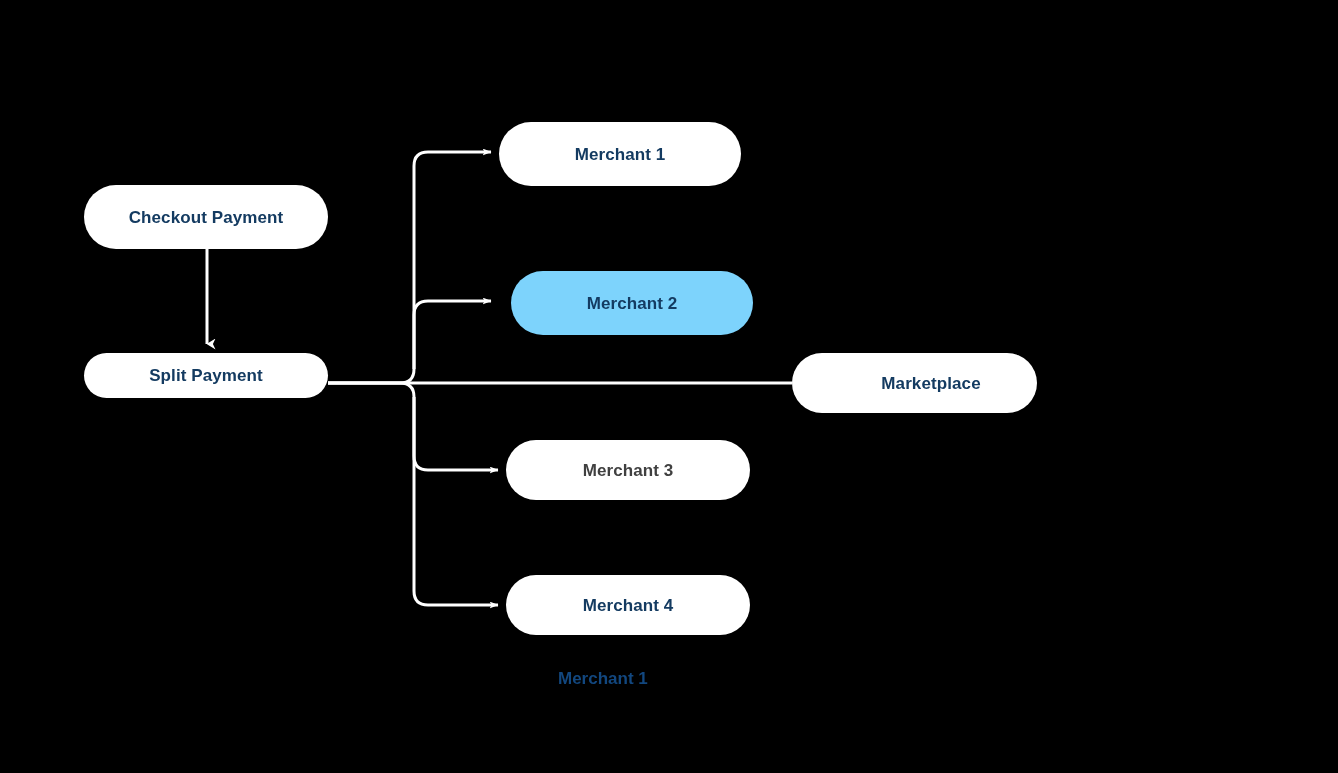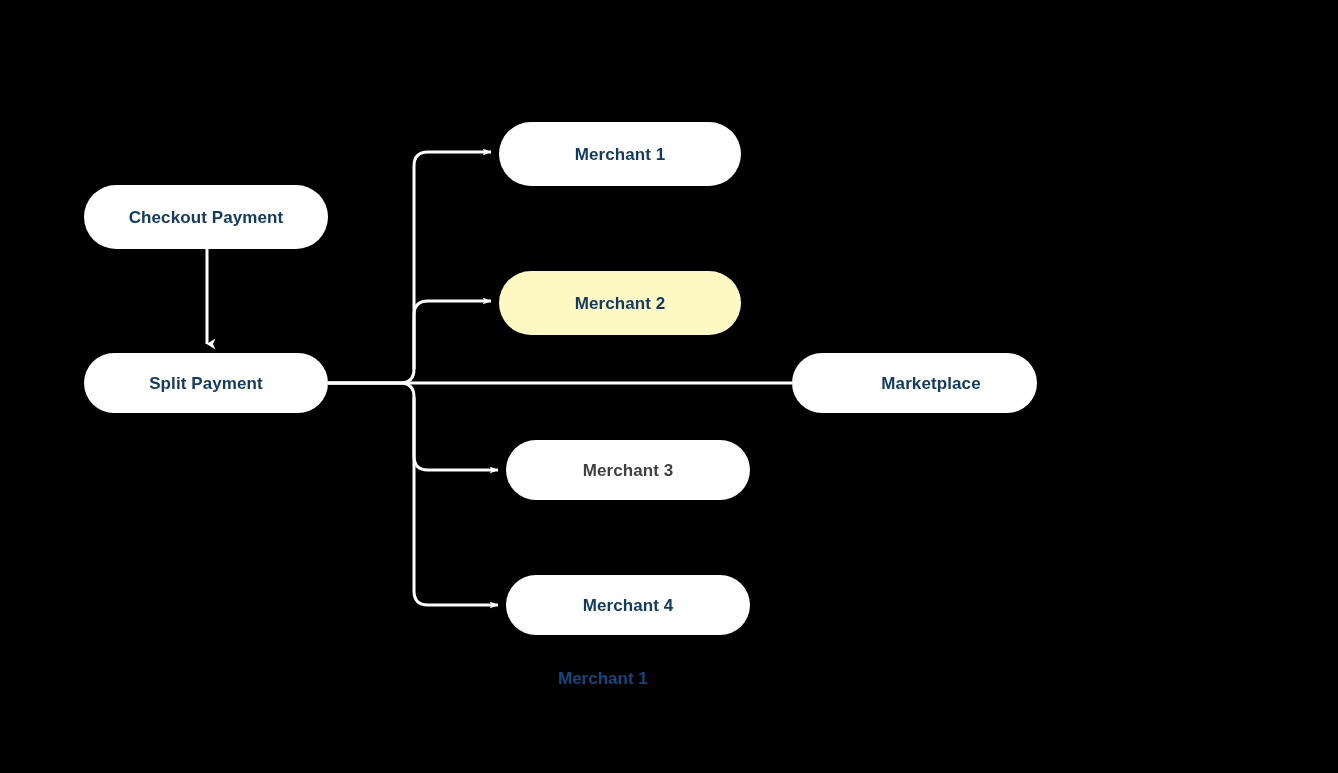--- a/index.html
+++ b/index.html
@@ -89,29 +89,29 @@
 
     <g>
       <path d="M 414 397 L 414 591 Q 414 605 428 605 L 498 605" stroke="#ffffff" stroke-width="3" fill="none" marker-end="url(#arrowhead)"></path>
     </g>
   </svg>
 
   <div class="node" style="left: 84px; top: 185px; width: 244px; height: 64px; background: rgb(255, 255, 255);">
     <span class="node-label" style="color: rgb(20, 59, 97); text-align: center;">Checkout Payment</span>
   </div>
 
-  <div class="node" style="left: 84px; top: 353px; width: 244px; height: 60px; background: rgb(255, 255, 255);">
+  <div class="node" style="left: 84px; top: 353px; width: 244px; height: 45px; background: rgb(255, 255, 255);">
     <span class="node-label" style="color: rgb(20, 59, 97);">Split Payment</span>
   </div>
 
   <div class="node" style="left: 499px; top: 122px; width: 242px; height: 64px; background: rgb(255, 255, 255);">
     <span class="node-label" style="color: rgb(20, 59, 97);">Merchant 1</span>
   </div>
 
-  <div class="node" style="left: 499px; top: 271px; width: 242px; height: 64px; background: #fef9c3;">
+  <div class="node" style="left: 511px; top: 271px; width: 242px; height: 64px; background: #7dd3fc;">
     <span class="node-label" style="color: rgb(20, 59, 97);">Merchant 2</span>
   </div>
 
   <div class="node" style="left: 792px; top: 353px; width: 245px; height: 60px; background: rgb(255, 255, 255);">
     <span class="node-label" style="color: rgb(20, 59, 97); padding-left: 33px;">Marketplace</span>
   </div>
 
   <div class="node" style="left: 506px; top: 440px; width: 244px; height: 60px; background: rgb(255, 255, 255);">
     <span class="node-label" style="color: #404040;">Merchant 3</span>
   </div>

